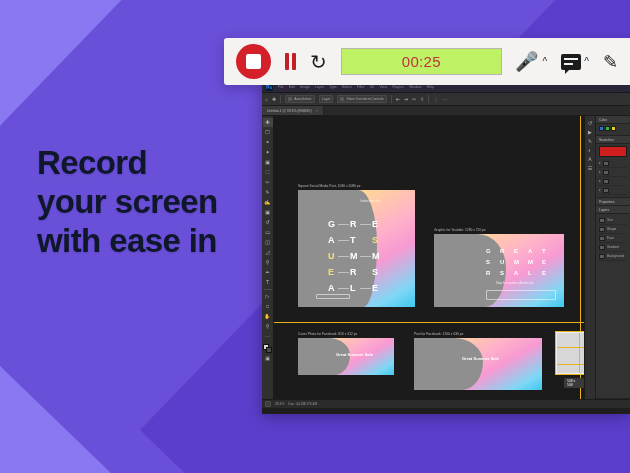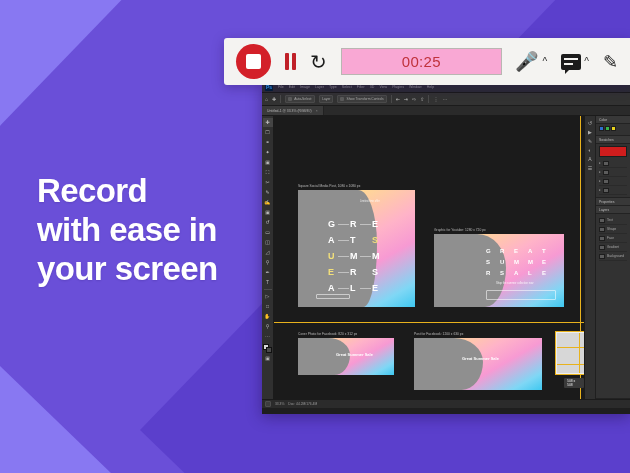--- a/index.html
+++ b/index.html
@@ -17,22 +17,22 @@
     width:1400px; height:1400px;
     transform-origin:top left;
     transform:rotate(-46deg);
   }
   .band-dark1 { background:#6A4FD8; left:-120px; top:250px; }
   .band-dark2 { background:#5B3FCC; left:140px; top:430px; }
   .band-light { background:#8878F2; left:-760px; top:150px; }
 
   
   #headline {
-    position:absolute; left:37px; top:172px;
-    color:#ffffff;
+    position:absolute; left:37px; top:144px;
+    color:#0f172a;
     font-size:33px;
     font-weight:bold;
     line-height:1.18;
     letter-spacing:-0.6px;
     z-index:20;
     text-shadow:0 1px 2px rgba(40,20,100,.18);
   }
   #headline div { white-space:nowrap; }
 
   
@@ -180,21 +180,21 @@
     width:35px; height:35px; border-radius:50%;
     background:#d32029;
     display:flex; align-items:center; justify-content:center;
     flex:none; cursor:pointer;
   }
   #stop-button .sq { width:15px; height:15px; background:#ffffff; border-radius:2px; }
   #pause-button { display:flex; gap:3px; flex:none; cursor:pointer; }
   #pause-button span { width:4px; height:17px; background:#c02028; border-radius:1px; }
   #restart-button { color:#1c1c1c; font-size:20px; line-height:1; flex:none; cursor:pointer; }
   #timer-field {
-    flex:1; height:27px; background:#f9a8d4;
+    flex:1; height:27px; background:#bef264;
     border:1px solid #b9b6b2;
     display:flex; align-items:center; justify-content:center;
     color:#c0323c; font-size:15px; letter-spacing:.3px;
   }
   .tool-group { display:flex; align-items:center; gap:3px; flex:none; cursor:pointer; }
   #mic-icon { color:#1d9e4b; font-size:19px; line-height:1; }
   .caret { color:#2a2a2a; font-size:10px; line-height:1; }
   #screen-icon {
     width:20px; height:16px; background:#1c1c1c; border-radius:2px;
     position:relative;
@@ -215,22 +215,22 @@
 <body>
 
 <div id="bg">
   <div class="band band-light"></div>
   <div class="band band-dark1"></div>
   <div class="band band-dark2"></div>
 </div>
 
 <div id="headline">
   <div>Record</div>
+  <div>your screen</div>
   <div>with ease in</div>
-  <div>your screen</div>
 </div>
 
 <div id="ps-window">
 
   <div id="ps-menubar">
     <div id="ps-logo">Ps</div>
     <div class="menu-item">File</div>
     <div class="menu-item">Edit</div>
     <div class="menu-item">Image</div>
     <div class="menu-item">Layer</div>

